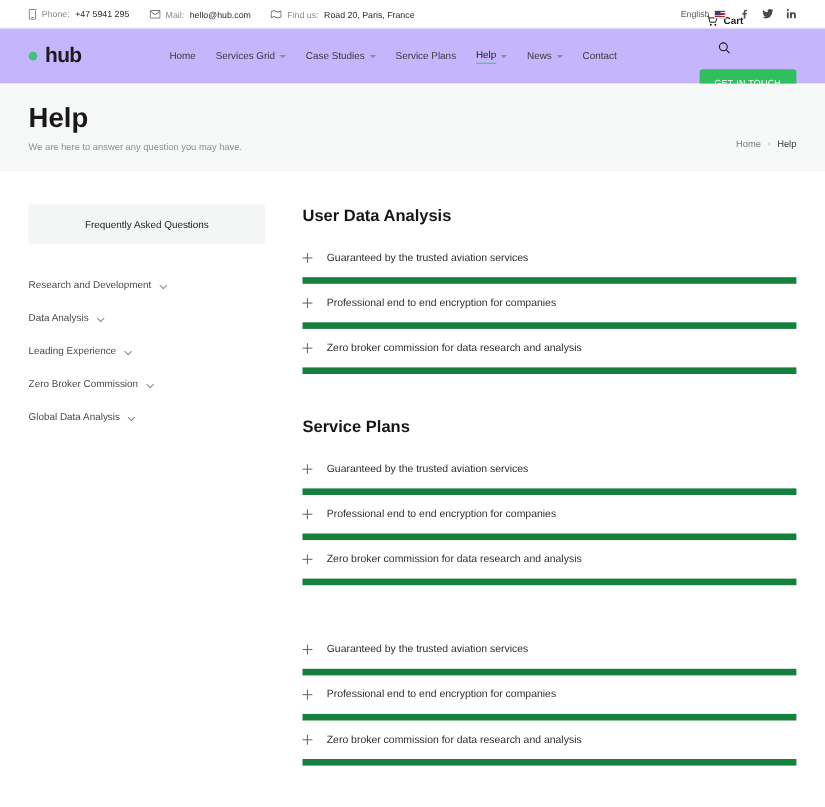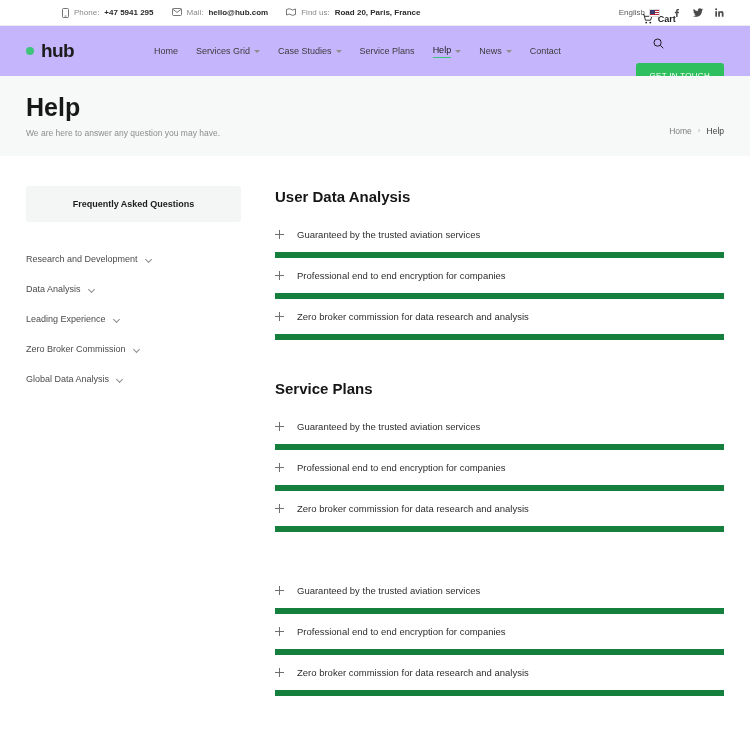--- a/index.html
+++ b/index.html
@@ -16,24 +16,24 @@
   .topbar {
     height: 26px;
     border-bottom: 1px solid #ececec;
     display: flex;
     align-items: center;
     padding: 0 26px;
     font-size: 8px;
     color: #5c5c5c;
     background: #fff;
   }
-  .topbar-left { display: flex; align-items: flex-start; gap: 18px; margin-left: 36px; }
+  .topbar-left { display: flex; align-items: flex-end; gap: 18px; }
   .topbar-item { display: flex; align-items: center; gap: 5px; white-space: nowrap; }
   .topbar-item .lbl { color: #8a8a8a; }
-  .topbar-item .val { color: #2b2b2b; font-weight: bold; }
+  .topbar-item .val { color: #2b2b2b; font-weight: normal; }
   .topbar-right { margin-left: auto; display: flex; align-items: flex-start; gap: 12px; }
   .lang { display: flex; align-items: center; gap: 4px; font-size: 8px; color: #5c5c5c; }
   .flag {
     width: 11px; height: 8px;
     background: linear-gradient(to bottom,#b22234 0 18%,#fff 18% 36%,#b22234 36% 54%,#fff 54% 72%,#b22234 72% 90%,#fff 90% 100%);
     position: relative; display: inline-block; border: 0.5px solid #ddd;
   }
   .flag::before {
     content: ""; position: absolute; left: 0; top: 0; width: 5px; height: 4.5px; background: #3c3b6e;
   }
@@ -91,21 +91,21 @@
   .crumb .sep { color: #b5b5b5; font-size: 8px; }
   .crumb .cur { color: #3b3b3b; }
 
   
   .content { display: flex; padding: 30px 26px 0 26px; gap: 34px; }
   .sidebar { width: 215px; flex: 0 0 215px; }
   .faq-box {
     background: #f4f5f5;
     text-align: center;
     font-size: 9px;
-    font-weight: bold;
+    font-weight: normal;
     color: #1c1c1c;
     padding: 13px 0;
     border-radius: 2px;
   }
   .side-list { margin-top: 22px; }
   .side-item {
     display: flex; align-items: center; gap: 8px;
     font-size: 9px; color: #4b4b4b;
     padding: 10px 0; cursor: pointer;
   }

